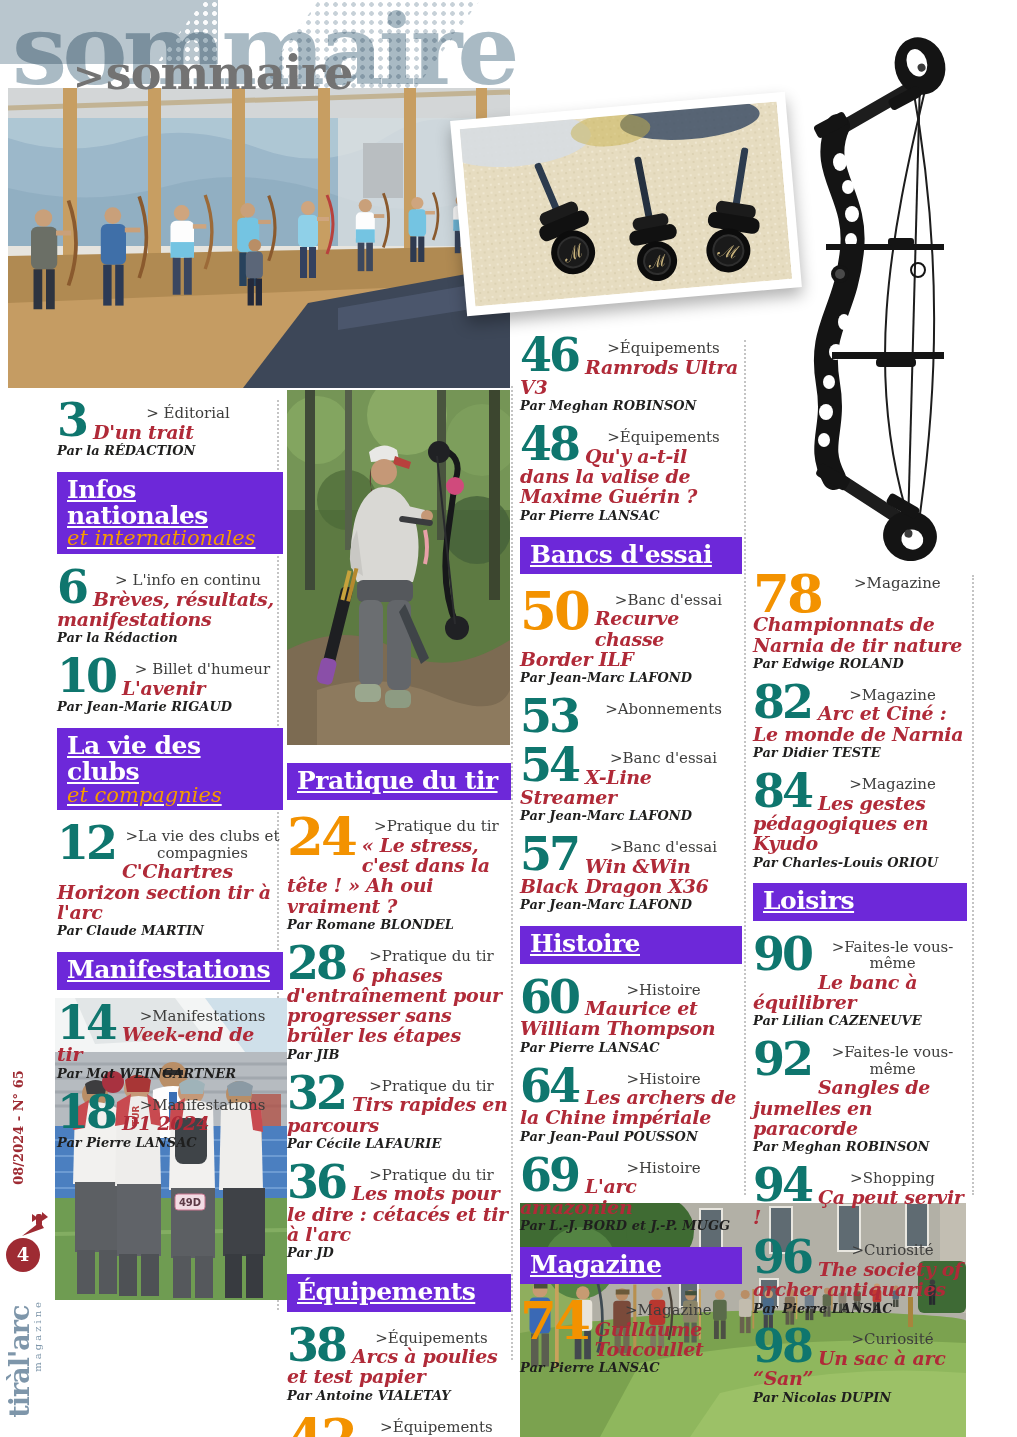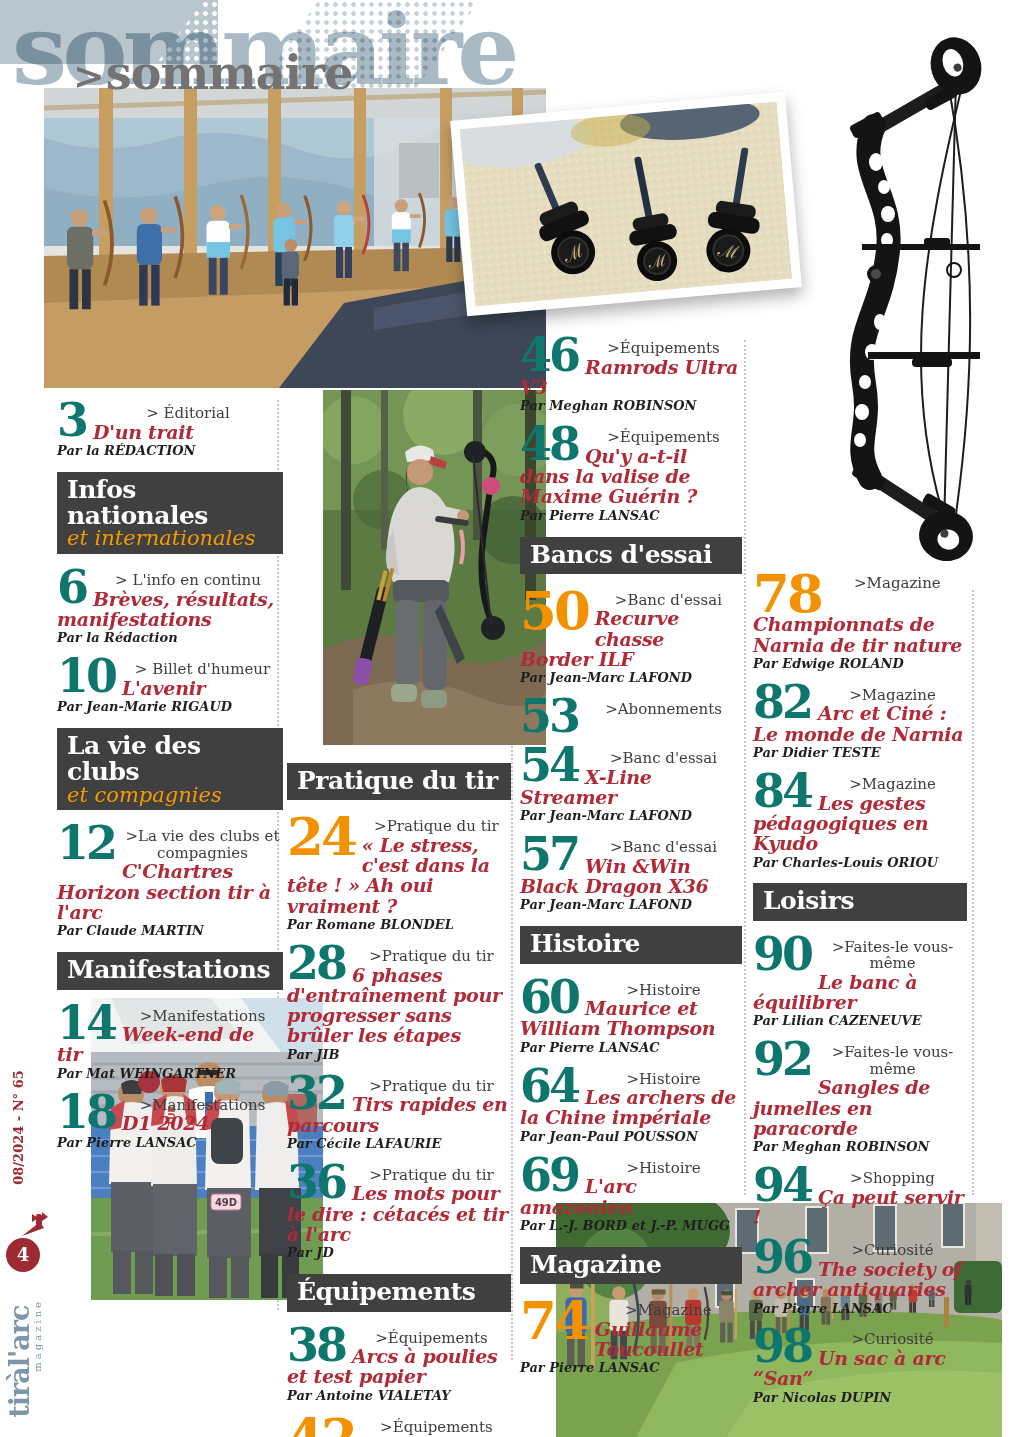--- a/index.html
+++ b/index.html
@@ -13,28 +13,28 @@
     background-size:9px 9px;clip-path:polygon(28% 0,100% 0,72% 100%,0 100%);}
   .dots-b{left:250px;top:0;width:230px;height:95px;opacity:.8;
     background-image:radial-gradient(circle,#b9c6ce 2px,transparent 2.6px);
     background-size:9px 9px;clip-path:polygon(30% 0,100% 0,70% 100%,0 100%);}
   .bg-word{position:absolute;left:12px;top:-8px;font-size:98px;font-weight:bold;
     letter-spacing:-5px;color:#a9bac4;mix-blend-mode:multiply;z-index:1;}
   .page-title{position:absolute;left:57px;top:30px;margin:16px;font-size:46px;font-weight:bold;
     color:#737373;z-index:3;letter-spacing:-1px;}
   .page-title .chev{font-size:38px;margin-right:2px;}
   
-  .photo{position:absolute;overflow:hidden;z-index:2;margin-left:36px;}
+  .photo{position:absolute;overflow:hidden;z-index:2;}
   .photo svg{display:block;}
   .polaroid{position:absolute;z-index:4;background:#fff;padding:9px;
     box-shadow:0 8px 16px rgba(0,0,0,.3);transform:rotate(-5deg);}
   
   .col{position:absolute;z-index:3;}
   .vsep{position:absolute;width:0;border-left:2px dotted #c4c4c4;z-index:1;}
-  .section-header{background:#404040;color:#fff;padding:5px 10px 6px;margin:6px 0 16px;}
+  .section-header{background:#6d28d9;color:#fff;padding:5px 10px 6px;margin:6px 0 16px;text-decoration:underline;}
   .sec-title{font-weight:bold;font-size:25px;line-height:1.05;letter-spacing:-.5px;}
   .sec-sub{display:block;font-style:italic;font-size:21px;line-height:.9;color:#f59b00;margin-top:0px;}
   .entry{margin-bottom:13px;overflow:visible;}
   .entry:after{content:"";display:block;clear:both;}
   .num{float:left;font-weight:bold;line-height:.78;margin-right:7px;letter-spacing:-3px;}
   .num-gray{color:#0f766e;font-size:46px;}
   .num-orange{color:#f39200;font-size:53px;}
   .kicker{font-size:15px;color:#3d3d3c;line-height:1.1;padding-top:2px;text-align:center;}
   .title{font-size:19px;font-weight:bold;font-style:italic;color:#b02a38;line-height:1.07;letter-spacing:-.3px;}
   .byline{clear:left;font-size:13px;font-weight:bold;font-style:italic;color:#1f1f1e;line-height:1.15;padding-top:2px;}

